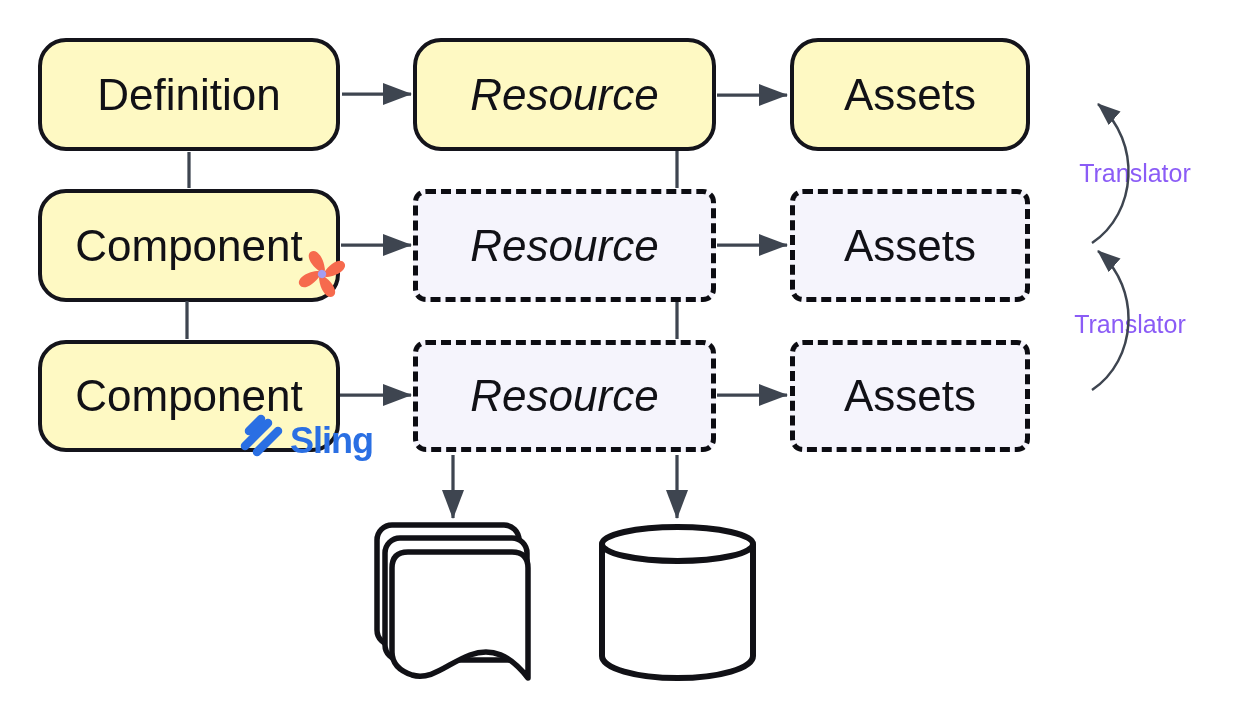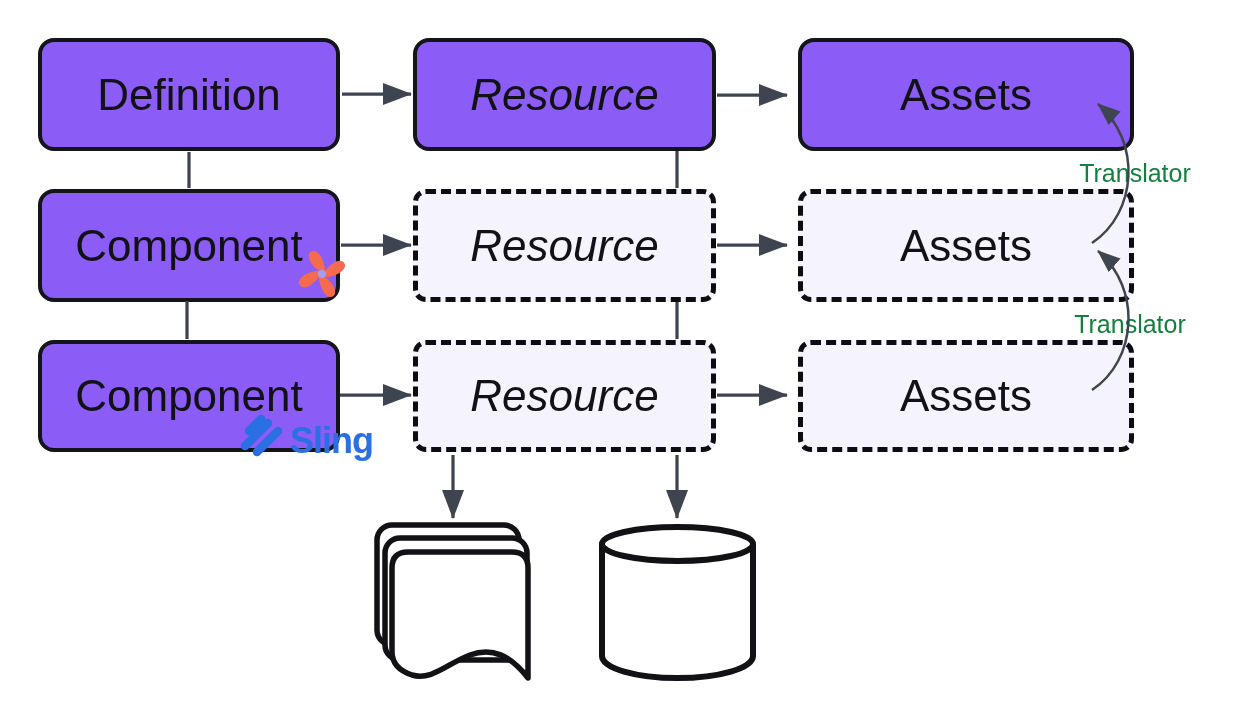--- a/index.html
+++ b/index.html
@@ -12,42 +12,42 @@
   }
   .node{
     position:absolute;
     box-sizing:border-box;
     display:flex;align-items:center;justify-content:center;
     font-size:44px;
     color:#111116;
     letter-spacing:0px;
   }
   .node.solid{
-    background:#8b5cf6;
+    background:#fef9c3;
     border:4px solid #14141b;
-    border-radius:16px;
+    border-radius:28px;
   }
   .node.dashed{
     background:#f5f4fc;
     border:5px dashed #0c0c12;
     border-radius:13px;
   }
   .c1{left:38px;width:302px;}
   .c2{left:413px;width:303px;font-style:italic;}
-  .c3{left:790px;width:336px;margin-left:8px;}
+  .c3{left:790px;width:240px;}
   .r1{top:38px;height:113px;}
   .r2{top:189px;height:113px;}
   .r3{top:340px;height:112px;}
   .node-label{white-space:nowrap;}
   .annotation{
     position:absolute;
     width:162px;
     text-align:center;
     font-size:25px;
-    color:#15803d;
+    color:#8b5cf6;
     white-space:nowrap;
   }
   .t1{left:1054px;top:159px;}
   .t2{left:1049px;top:310px;}
   #overlay{
     position:absolute;left:0;top:0;
     pointer-events:none;
     z-index:5;
   }
   .node{z-index:1;}

